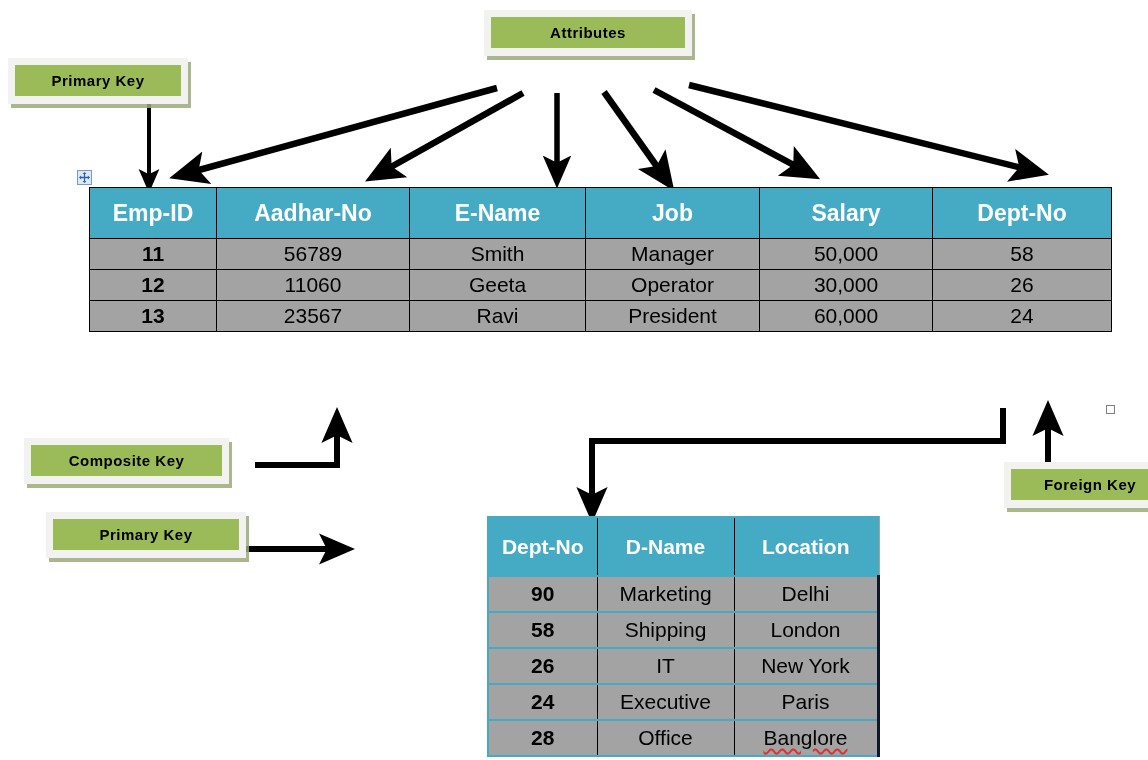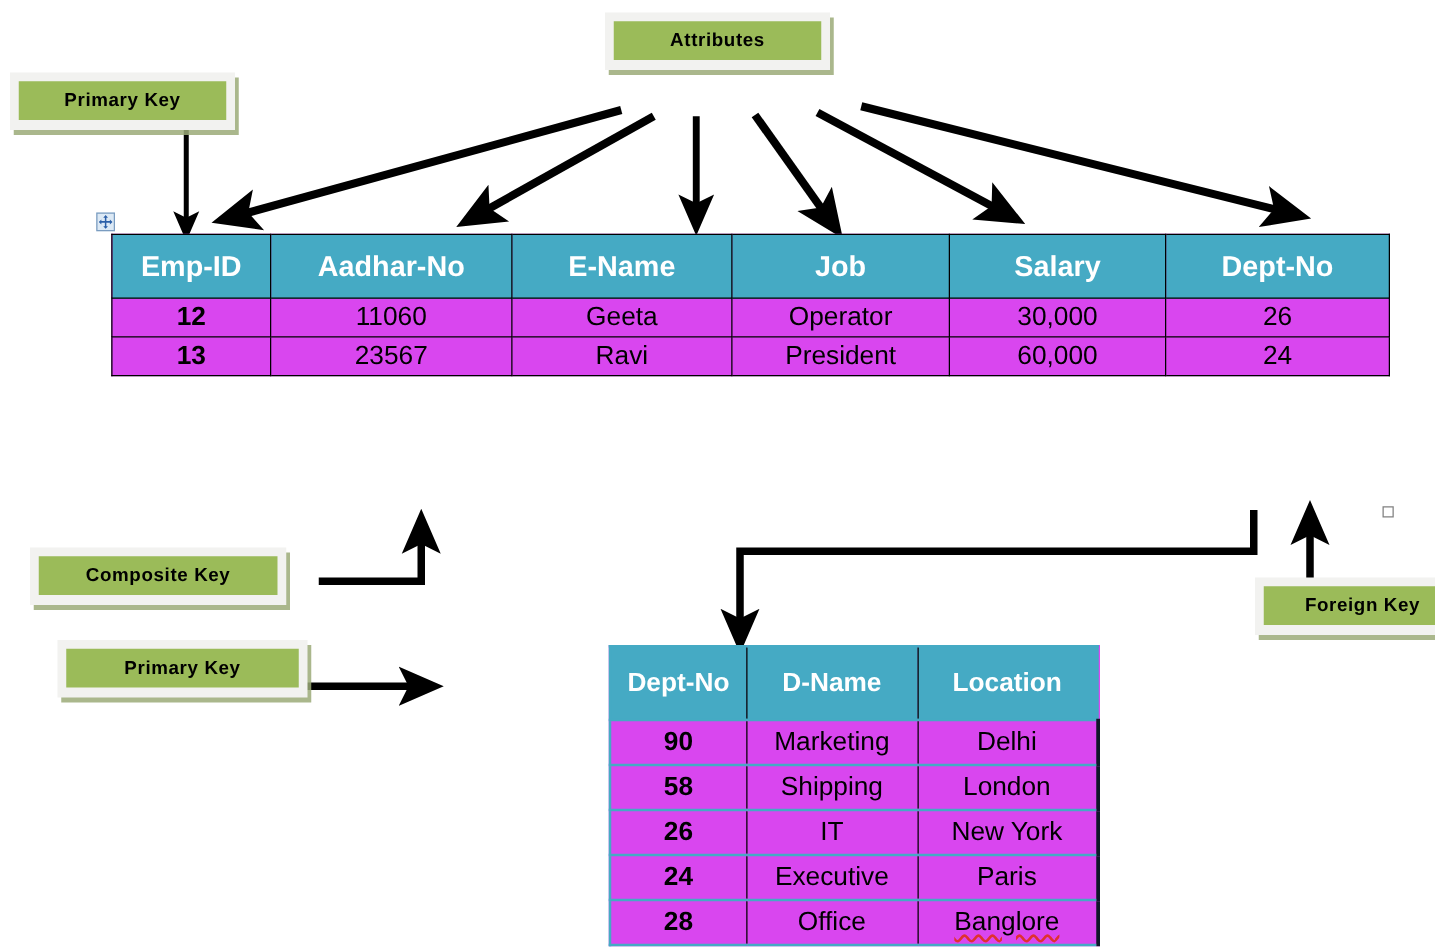--- a/index.html
+++ b/index.html
@@ -39,32 +39,32 @@
     color: #000000;
     font-weight: bold;
     font-size: 15px;
     letter-spacing: 0.5px;
     text-align: center;
     padding: 7px 10px;
     white-space: nowrap;
     font-family: "Liberation Sans", sans-serif;
   }
 
-  #callout-attributes { left: 484px; top: 10px; width: 180px; }
+  #callout-attributes { left: 484px; top: 10px; width: 208px; }
   #callout-pk-top     { left: 8px;   top: 58px; width: 180px; }
   #callout-composite  { left: 24px;  top: 438px; width: 205px; }
   #callout-pk-bottom  { left: 46px;  top: 512px; width: 200px; }
   #callout-fk         { left: 1004px; top: 462px; width: 172px; }
 
   
   .dbtable {
     position: absolute;
     border-collapse: collapse;
     table-layout: fixed;
-    background: #d946ef;
+    background: #a3a3a3;
   }
   .dbtable th, .dbtable td {
     font-family: "Liberation Sans", sans-serif;
     text-align: center;
     padding: 0;
   }
   .dbtable th {
     background: #45AAC4;
     color: #ffffff;
     font-weight: bold;
@@ -211,20 +211,28 @@
         <th>Emp-ID</th>
         <th>Aadhar-No</th>
         <th>E-Name</th>
         <th>Job</th>
         <th>Salary</th>
         <th>Dept-No</th>
       </tr>
     </thead>
     <tbody>
       <tr>
+        <td class="keycol">11</td>
+        <td>56789</td>
+        <td>Smith</td>
+        <td>Manager</td>
+        <td>50,000</td>
+        <td>58</td>
+      </tr>
+      <tr>
         <td class="keycol">12</td>
         <td>11060</td>
         <td>Geeta</td>
         <td>Operator</td>
         <td>30,000</td>
         <td>26</td>
       </tr>
       <tr>
         <td class="keycol">13</td>
         <td>23567</td>

